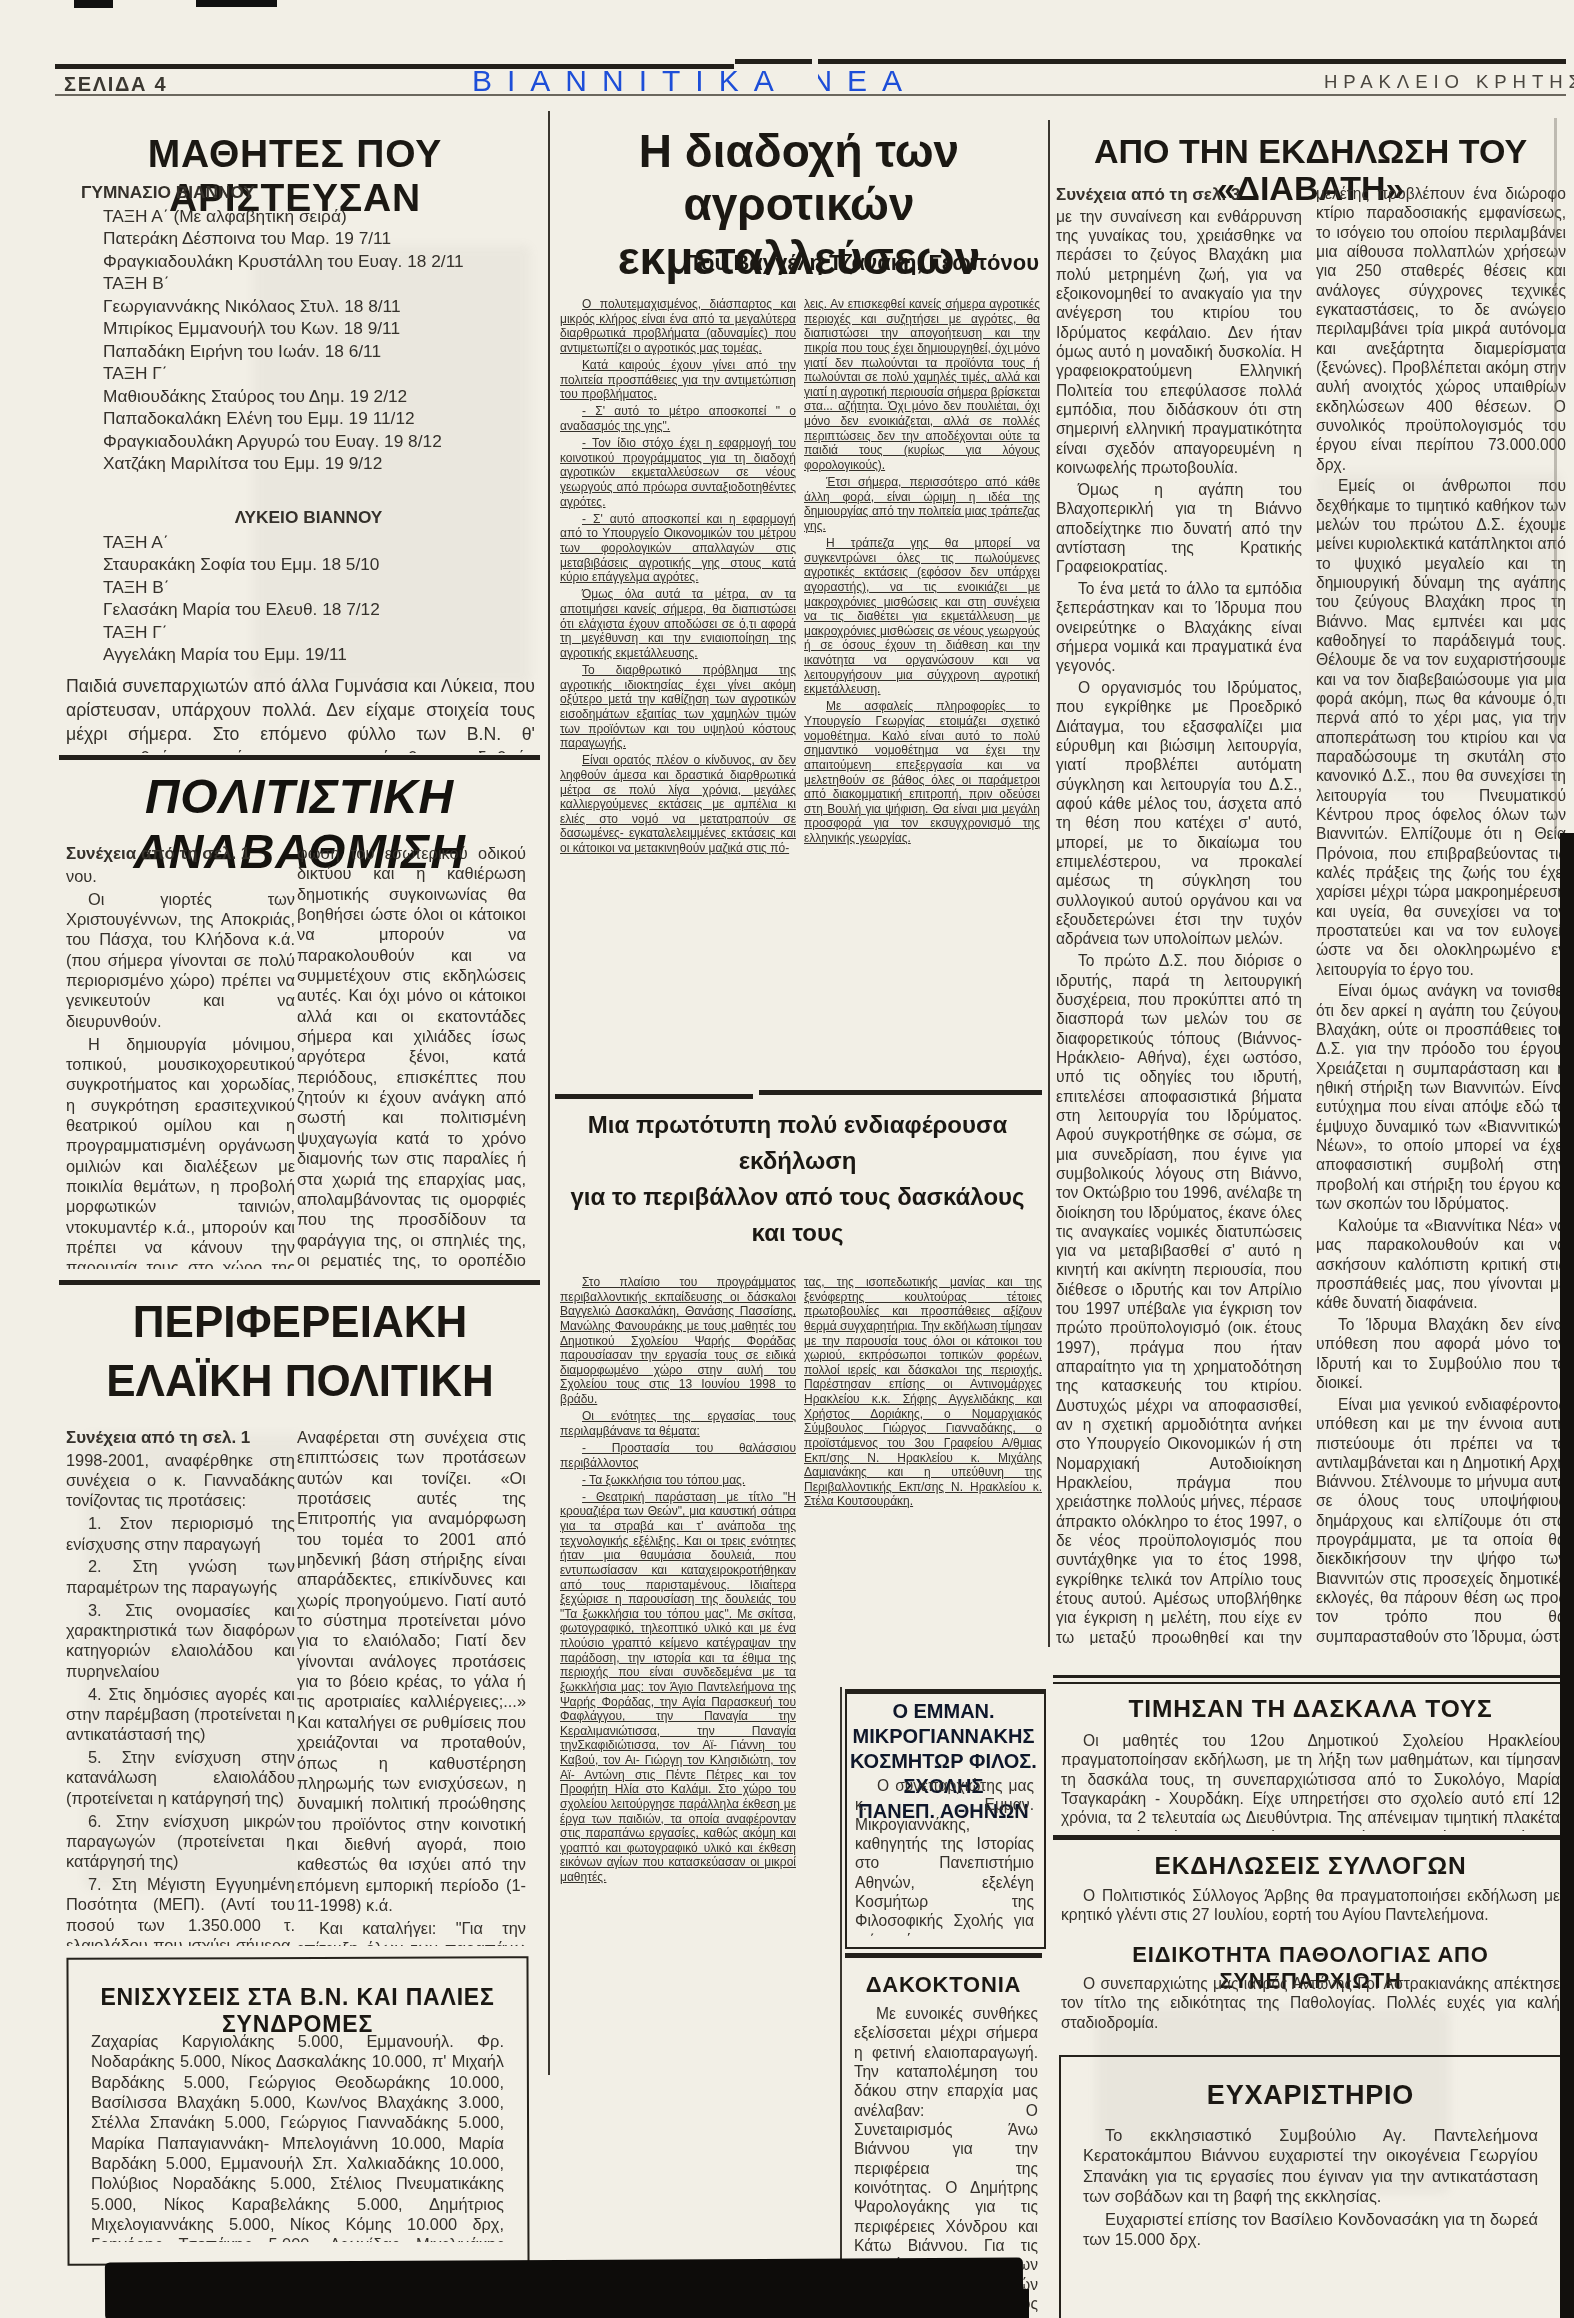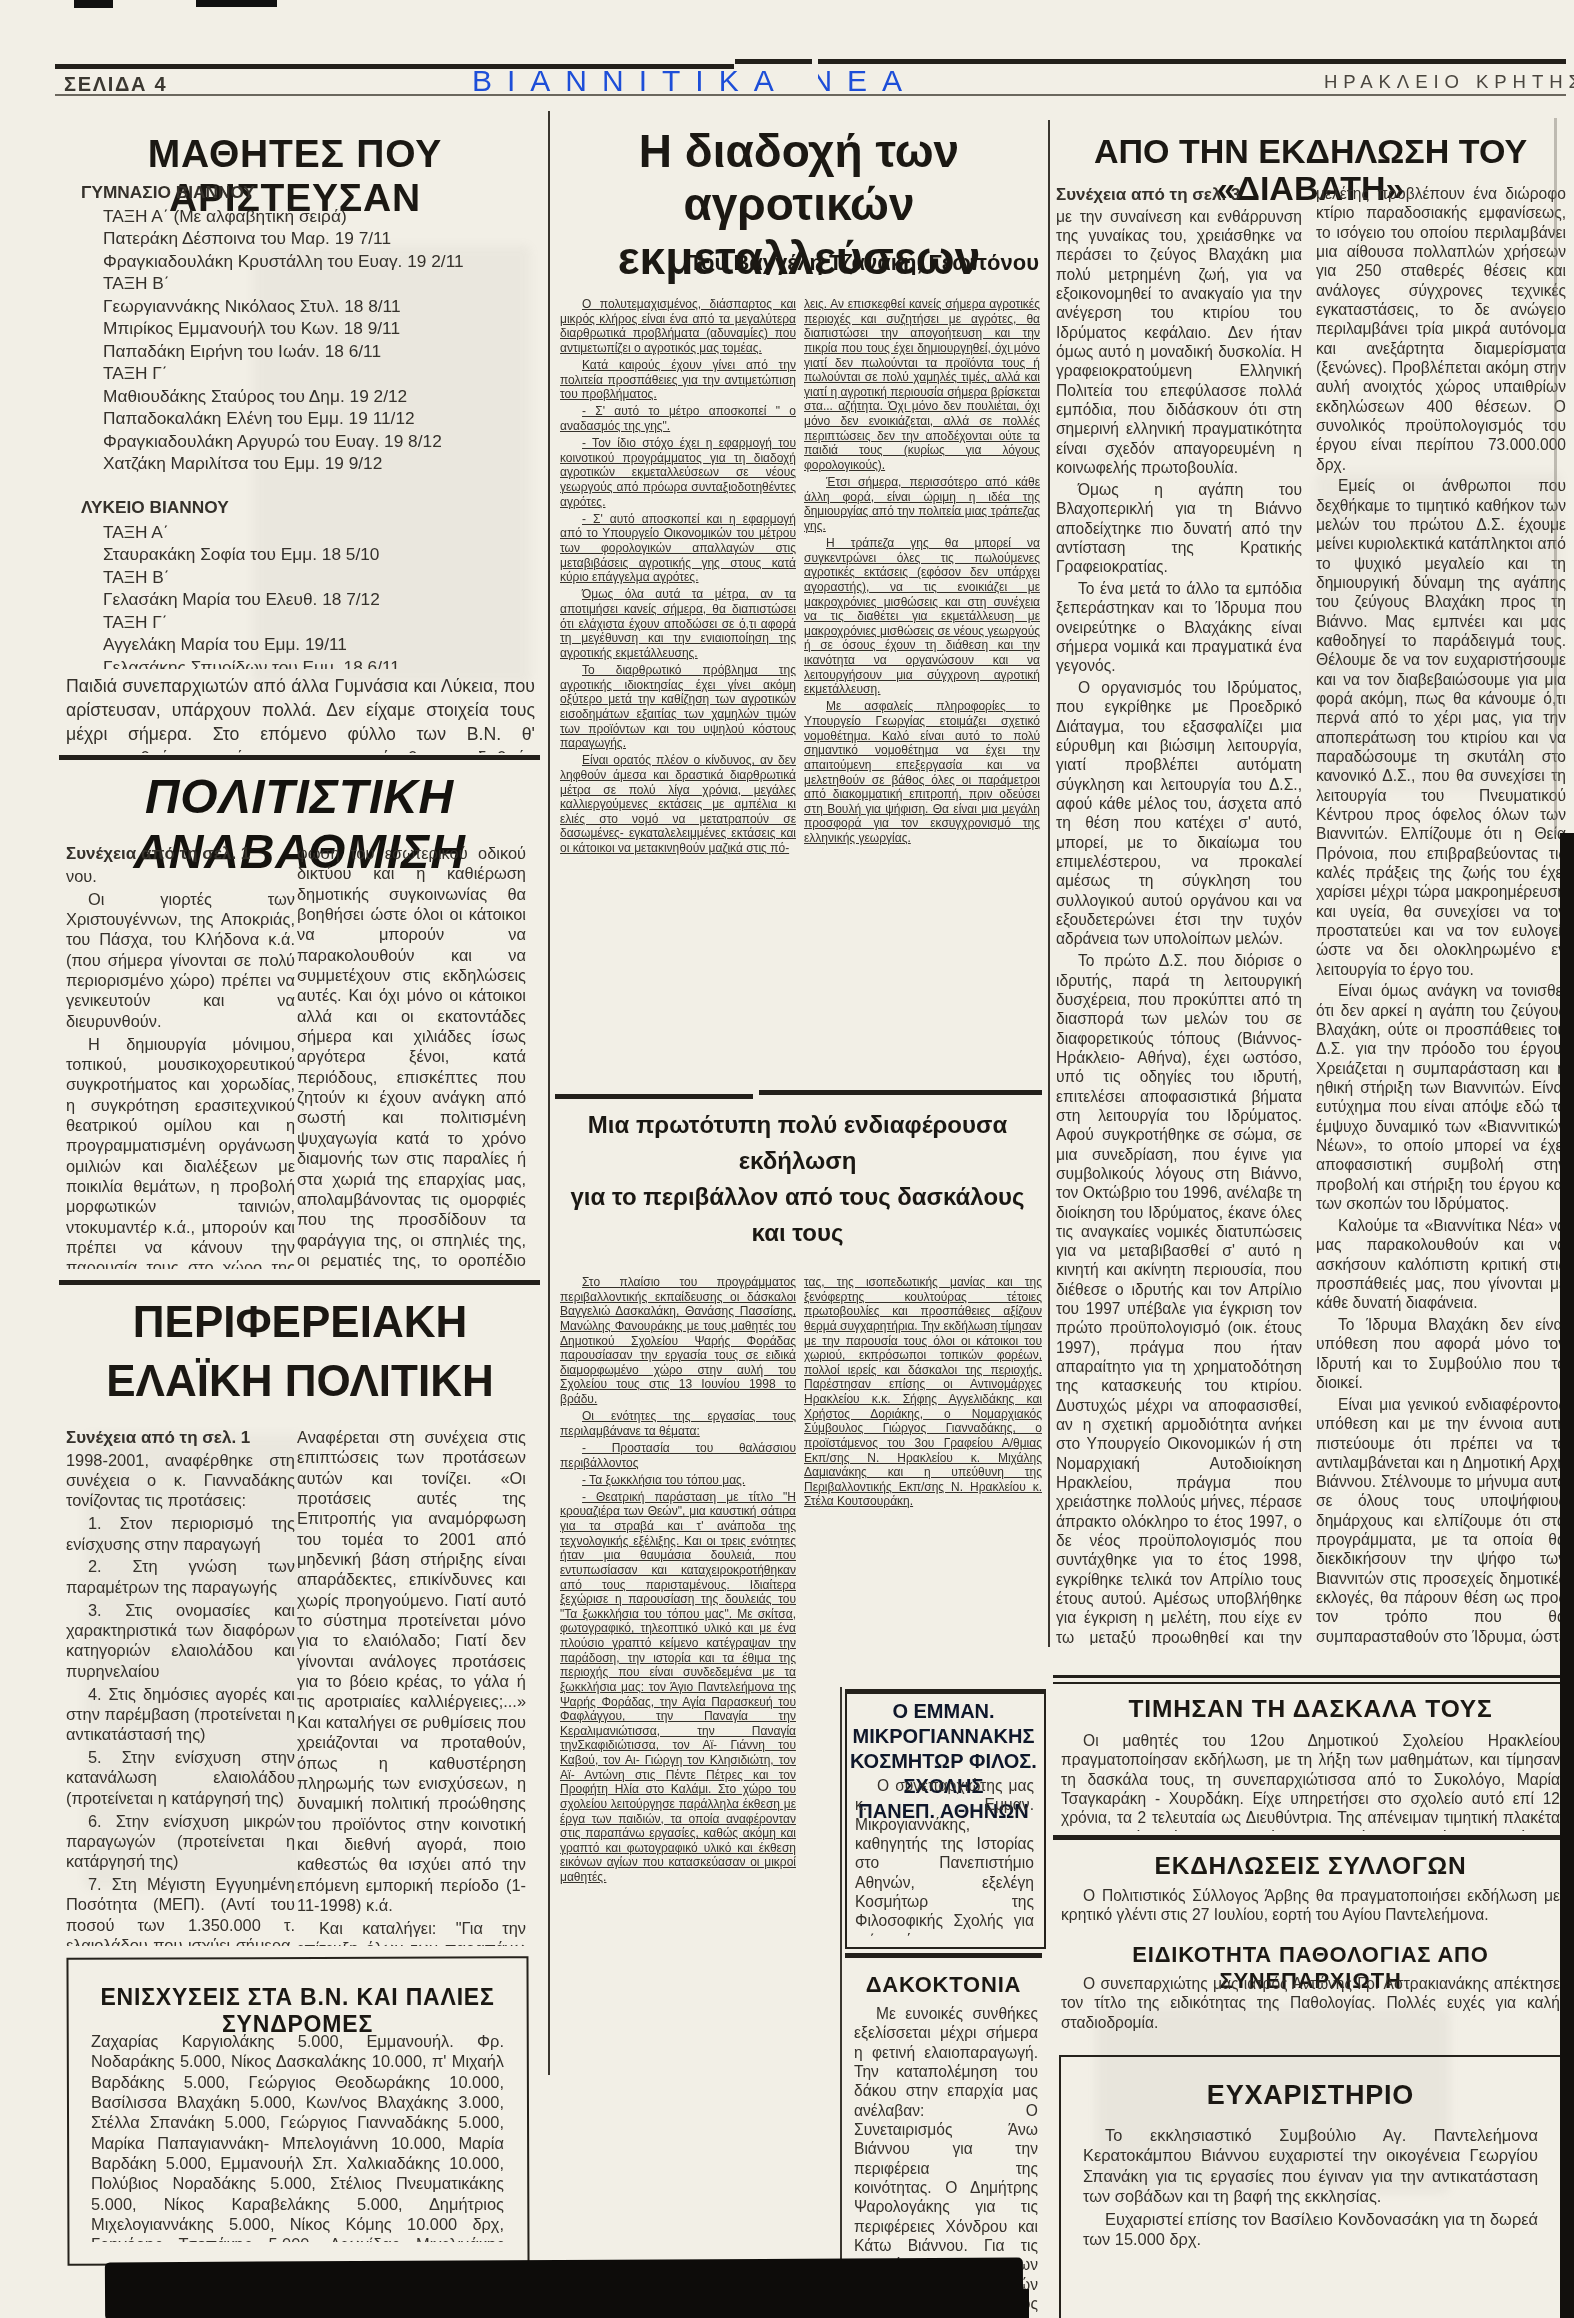--- a/index.html
+++ b/index.html
@@ -69,34 +69,34 @@
   <div class="vline" style="left:840px;top:1687px;height:632px;"></div>
 
   <section>
     <div class="abs h-students" style="left:59px;top:118px;width:472px;margin-top:14px;">ΜΑΘΗΤΕΣ ΠΟΥ ΑΡΙΣΤΕΥΣΑΝ</div>
     <div class="abs stu" style="left:81px;top:167px;width:455px;height:502px;overflow:hidden;">
       <div>
         <p class="school">ΓΥΜΝΑΣΙΟ ΒΙΑΝΝΟΥ</p>
         <div>
             <p class="para">ΤΑΞΗ Α΄ (Με αλφαβητική σειρά)</p>
             <p class="para">Πατεράκη Δέσποινα του Μαρ. 19 7/11</p>
-            <p class="para">Φραγκιαδουλάκη Κρυστάλλη του Ευαγ. 19 2/11</p>
+            <p class="para">Φραγκιαδουλάκη Κρυστάλλη του Ευαγ. 18 2/11</p>
             <p class="para">ΤΑΞΗ Β΄</p>
             <p class="para">Γεωργιαννάκης Νικόλαος Στυλ. 18 8/11</p>
             <p class="para">Μπιρίκος Εμμανουήλ του Κων. 18 9/11</p>
             <p class="para">Παπαδάκη Ειρήνη του Ιωάν. 18 6/11</p>
             <p class="para">ΤΑΞΗ Γ΄</p>
             <p class="para">Μαθιουδάκης Σταύρος του Δημ. 19 2/12</p>
             <p class="para">Παπαδοκαλάκη Ελένη του Εμμ. 19 11/12</p>
             <p class="para">Φραγκιαδουλάκη Αργυρώ του Ευαγ. 19 8/12</p>
             <p class="para">Χατζάκη Μαριλίτσα του Εμμ. 19 9/12</p>
           </div>
       </div>
       <div>
-        <p class="school" style="margin-top:22px;">ΛΥΚΕΙΟ ΒΙΑΝΝΟΥ</p>
+        <p class="school" style="margin-top:32px;text-align:center;">ΛΥΚΕΙΟ ΒΙΑΝΝΟΥ</p>
         <div>
             <p class="para">ΤΑΞΗ Α΄</p>
             <p class="para">Σταυρακάκη Σοφία του Εμμ. 18 5/10</p>
             <p class="para">ΤΑΞΗ Β΄</p>
             <p class="para">Γελασάκη Μαρία του Ελευθ. 18 7/12</p>
             <p class="para">ΤΑΞΗ Γ΄</p>
             <p class="para">Αγγελάκη Μαρία του Εμμ. 19/11</p>
             <p class="para">Γελασάκης Σπυρίδων του Εμμ. 18 6/11</p>
           </div>
       </div>

